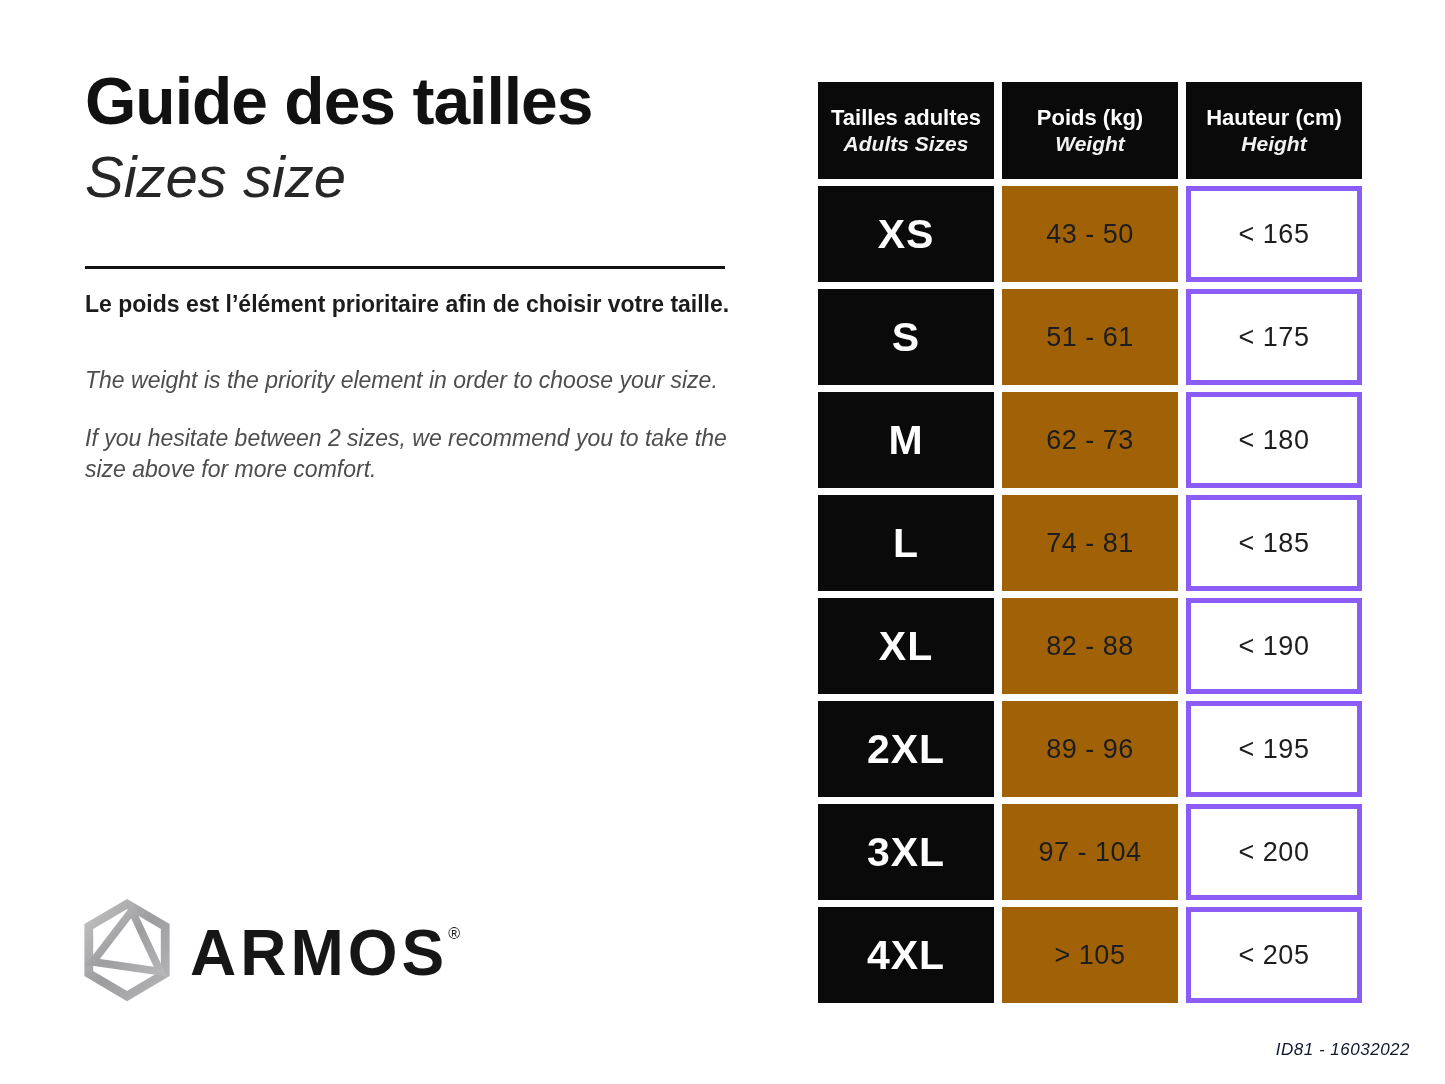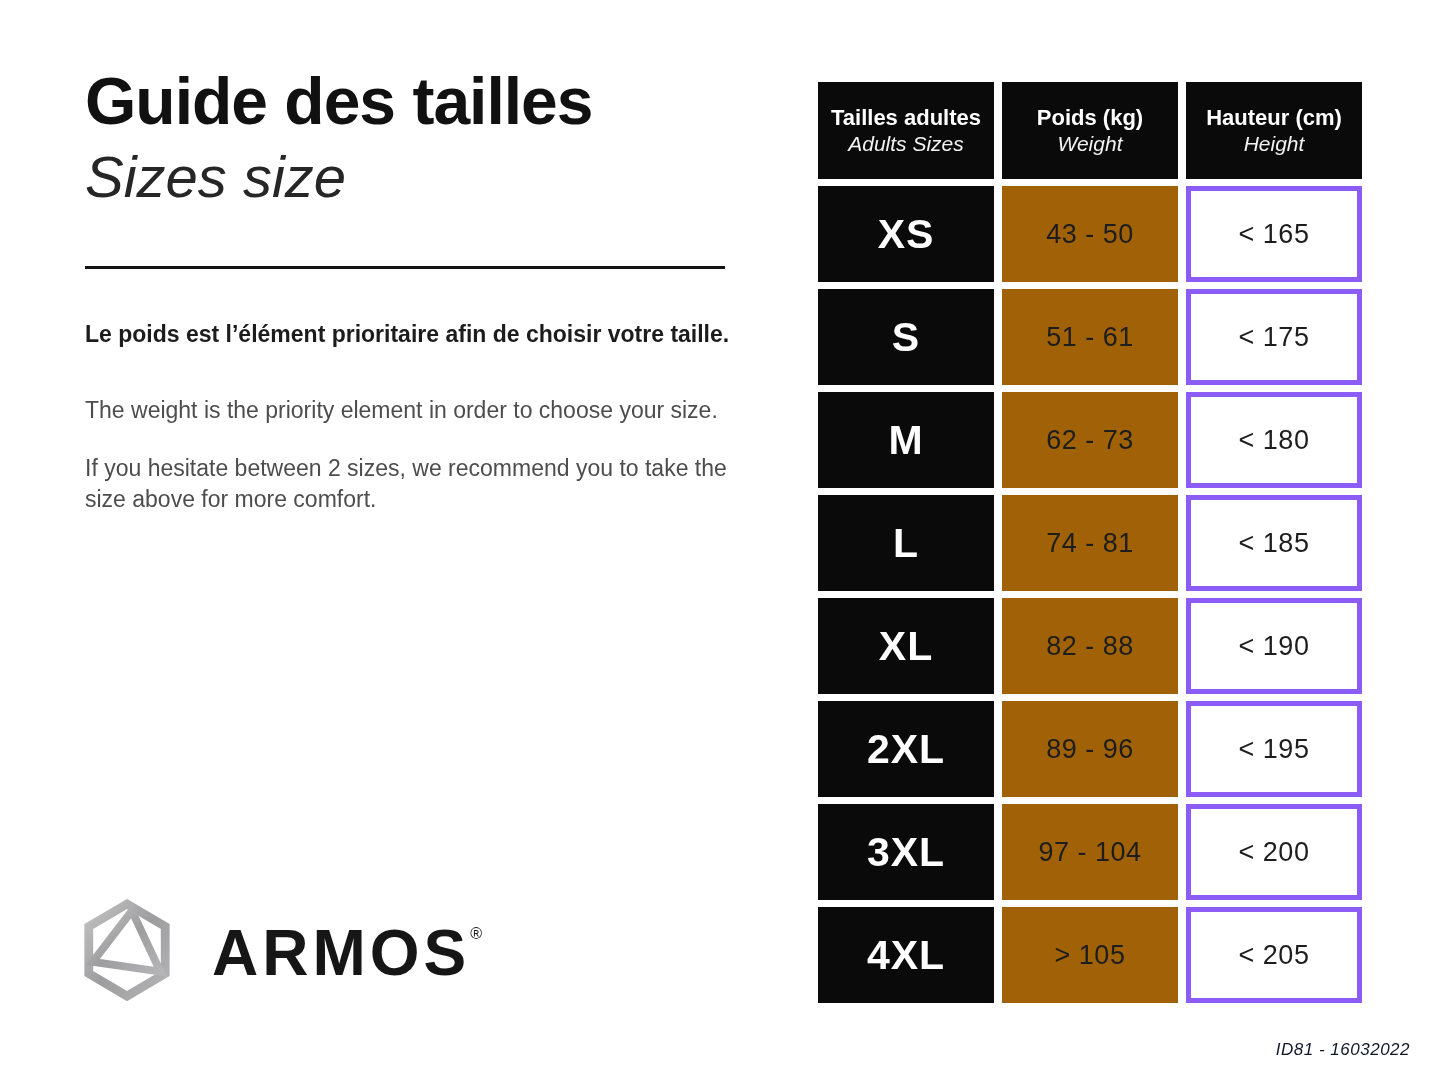--- a/index.html
+++ b/index.html
@@ -42,35 +42,36 @@
   }
   .para { line-height: 1.38; }
   .para.fr {
     font-size: 23px;
     font-weight: 700;
     color: #1c1c1c;
   }
   .para.en {
     font-size: 23px;
     font-weight: 400;
+    font-style: italic;
     color: #4d4d4d;
   }
-  .p1 { margin-top: 50px; }
+  .p1 { margin-top: 20px; }
   .p2 { margin-top: 24px; width: 660px; }
   .p3 { margin-top: 44px; }
   .p4 { margin-top: 26px; width: 670px; }
 
   
   .logo {
     position: absolute;
     left: 78px;
     top: 896px;
     display: flex;
     align-items: center;
-    gap: 36px;
+    gap: 14px;
   }
   .logo svg { display: block; }
   .wordmark {
     font-size: 64px;
     font-weight: 800;
     letter-spacing: 4px;
     color: #161616;
     line-height: 1;
     transform: scaleY(1.02);
   }
@@ -99,21 +100,21 @@
     justify-content: center;
     text-align: center;
   }
   .cell.head {
     background: #0a0a0a;
     color: #ffffff;
     flex-direction: column;
     gap: 1px;
   }
   .head .h-fr { font-size: 22px; font-weight: 700; }
-  .head .h-en { font-size: 21px; font-style: italic; font-weight: 400; color: #f2f2f2; }
+  .head .h-en { font-size: 21px; font-style: italic; font-weight: 700; color: #f2f2f2; }
   .cell.size {
     background: #0a0a0a;
     color: #ffffff;
     font-size: 41px;
     font-weight: 800;
     letter-spacing: 1px;
   }
   .cell.weight {
     background: #a16207;
     color: #1d1d1d;

